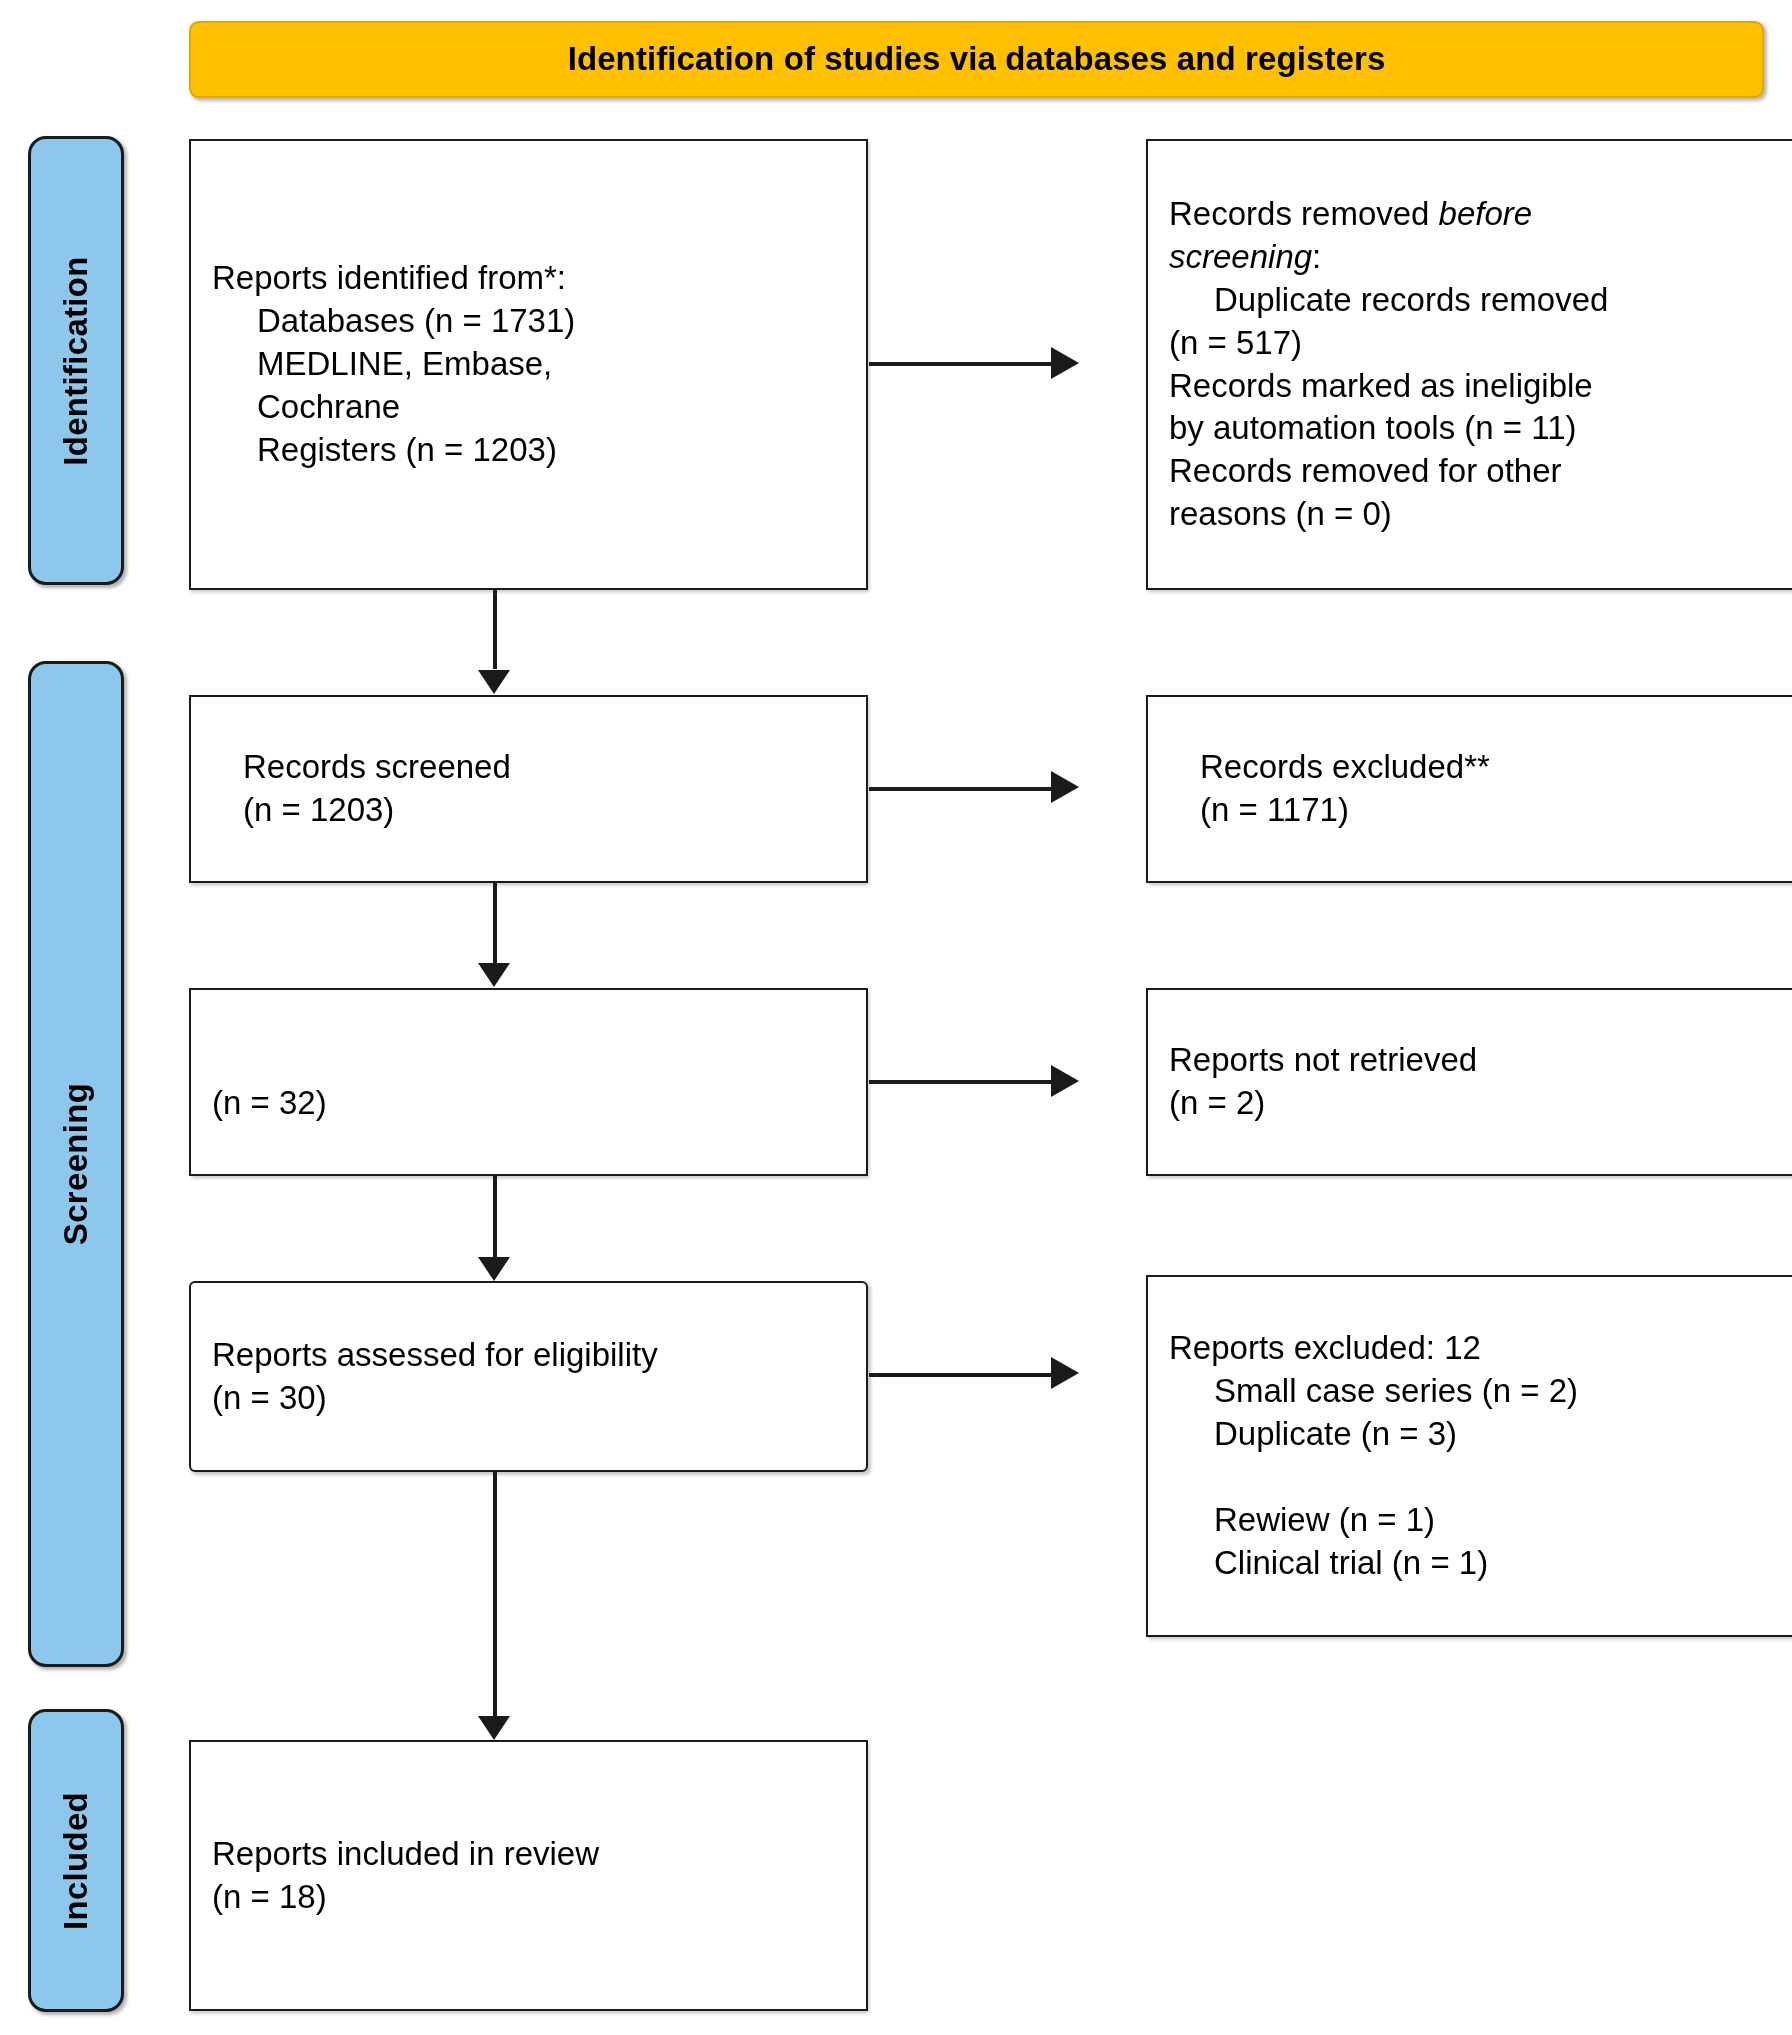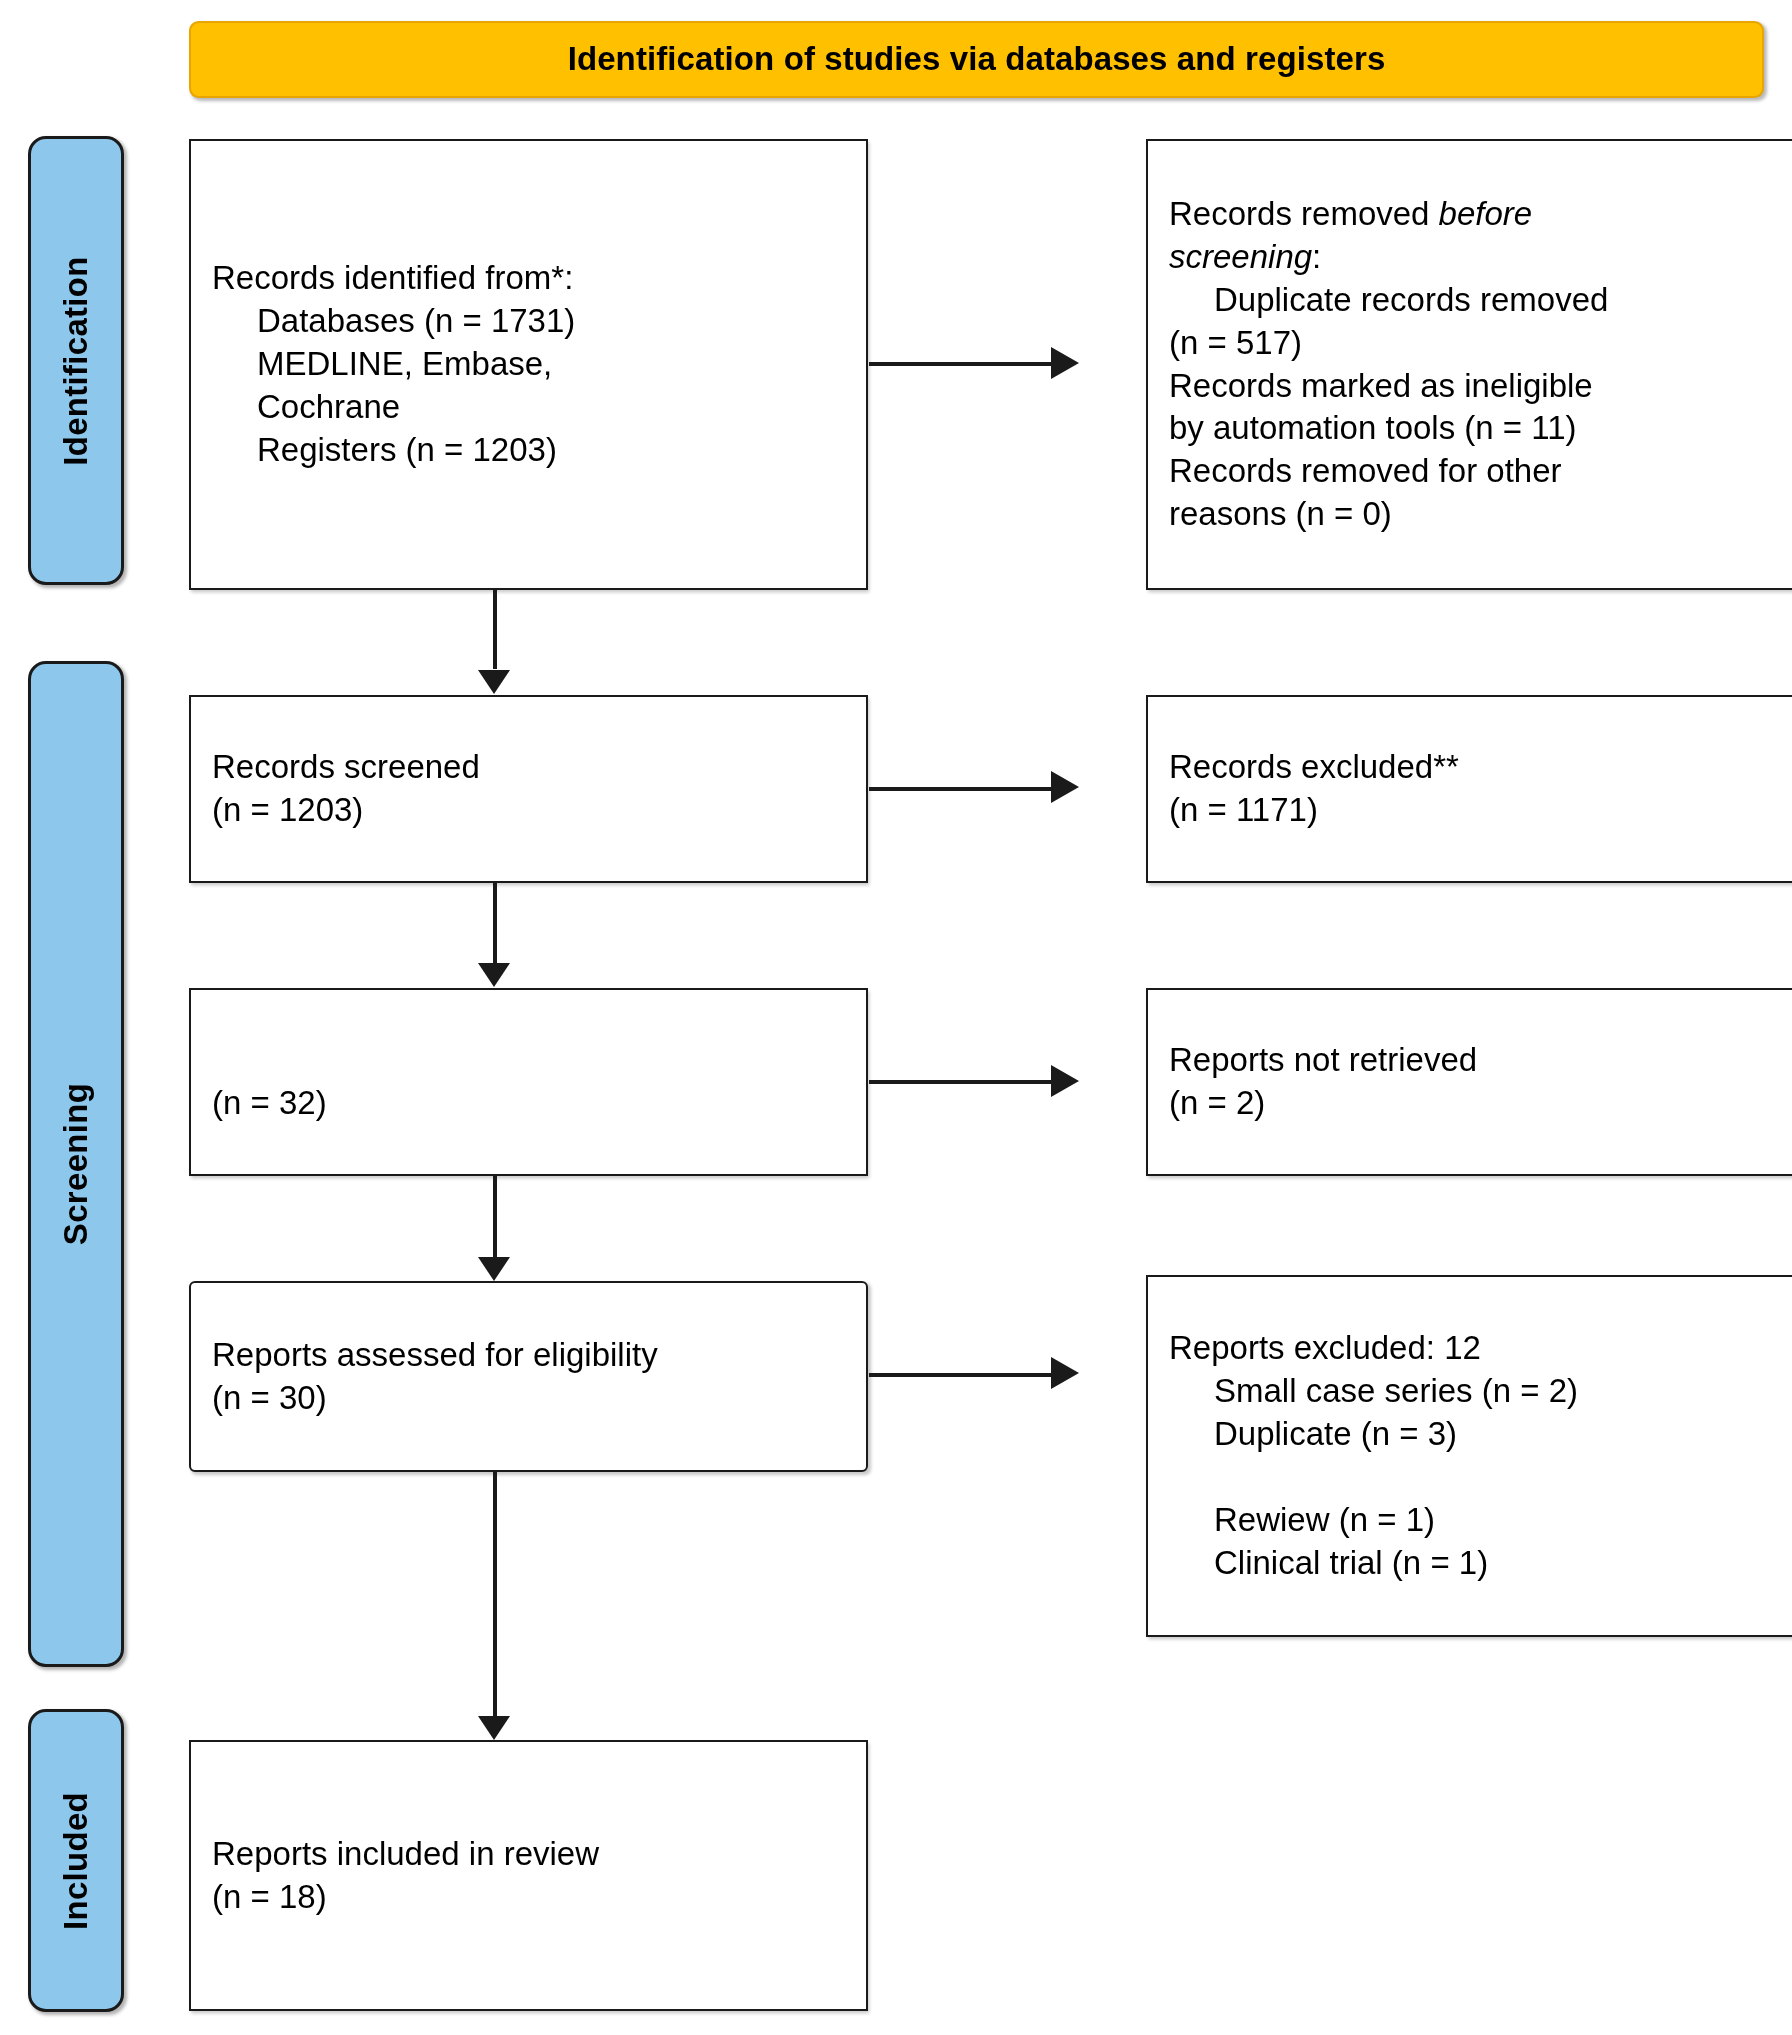--- a/index.html
+++ b/index.html
@@ -93,21 +93,21 @@
   }
   .flow-box .box-text .ital { font-style: italic; }
   .flow-box .box-text .ind  { display: inline-block; width: 45px; }
 
   
   .col-left  { left: 189px;  width: 679px; }
   
   .col-right { left: 1146px; width: 682px; }
 
   .row1 { top: 139px;  height: 451px; }
-  .row2 { top: 695px;  height: 188px; }
+  .row2 { top: 695px;  height: 188px; padding-left: 31px; }
   .row3 { top: 988px; height: 188px; }
   .row4 { top: 1281px; height: 191px; border-radius: 6px; }
   .row4r{ top: 1275px; height: 362px; }
   .row5 { top: 1740px; height: 271px; }
   .v-line {
     position: absolute;
     width: 3.5px;
     background: #1A1A1A;
     left: 493px;
   }
@@ -148,21 +148,21 @@
     <span class="stage-label">Identification</span>
   </div>
   <div class="stage-pill pill-screening">
     <span class="stage-label">Screening</span>
   </div>
   <div class="stage-pill pill-included">
     <span class="stage-label">Included</span>
   </div>
 
   <div class="flow-box col-left row1">
-    <div class="box-text"><span>Records identified from*:</span><br><span class="ind"></span><span>Databases (n = 1731)</span><br><span class="ind"></span><span>MEDLINE, Embase,</span><br><span class="ind"></span><span>Cochrane</span><br><span class="ind"></span><span>Registers (n = 1203)</span></div>
+    <div class="box-text"><span>Reports identified from*:</span><br><span class="ind"></span><span>Databases (n = 1731)</span><br><span class="ind"></span><span>MEDLINE, Embase,</span><br><span class="ind"></span><span>Cochrane</span><br><span class="ind"></span><span>Registers (n = 1203)</span></div>
   </div>
 
   <div class="flow-box col-right row1">
     <div class="box-text"><span>Records removed </span><span class="ital">before</span><br><span class="ital">screening</span><span>:</span><br><span class="ind"></span><span>Duplicate records removed</span><br><span>(n = 517)</span><br><span>Records marked as ineligible</span><br><span>by automation tools (n = 11)</span><br><span>Records removed for other</span><br><span>reasons (n = 0)</span></div>
   </div>
 
   <div class="flow-box col-left row2">
     <div class="box-text"><span>Records screened</span><br><span>(n = 1203)</span></div>
   </div>
 

